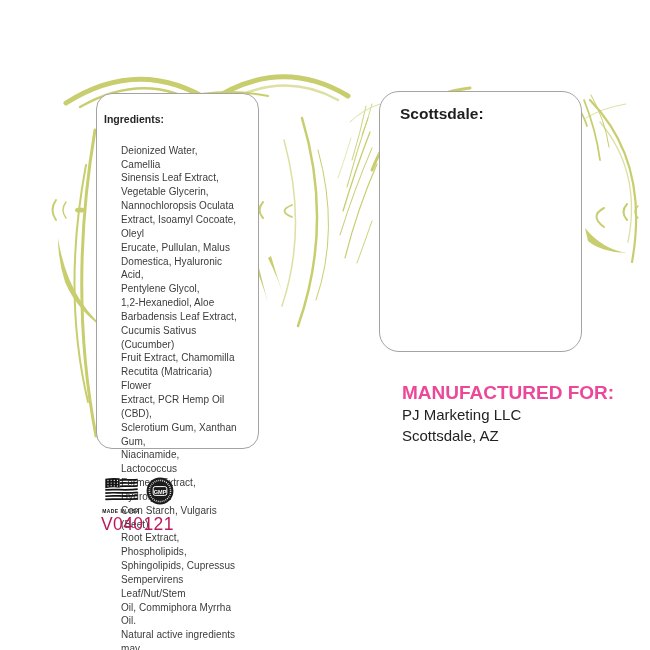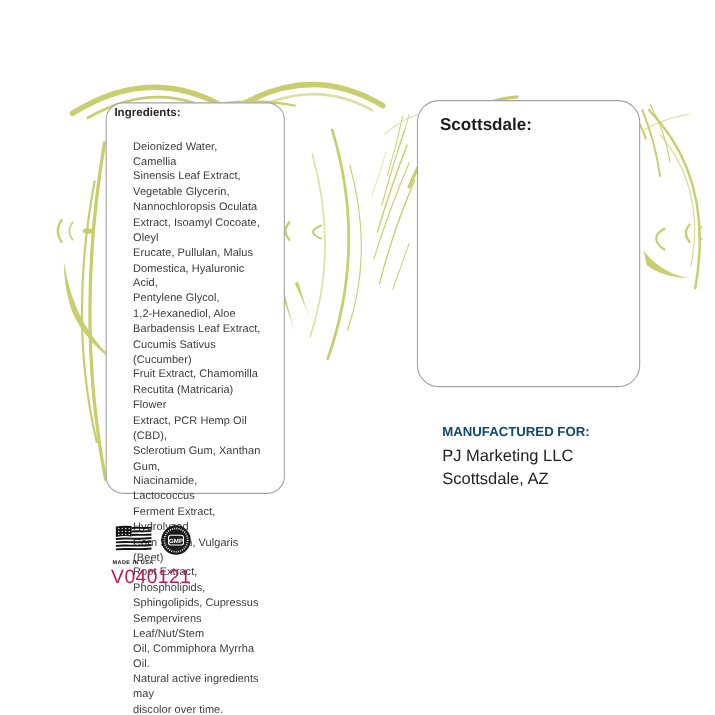--- a/index.html
+++ b/index.html
@@ -11,41 +11,41 @@
   .sw{stroke:#c8ce6e;fill:none;stroke-linecap:round;}
   .swl{stroke:#dde0a2;fill:none;stroke-linecap:round;}
   .swf{fill:#c8ce6e;stroke:none;}
 
   .box{
     position:absolute;background:#ffffff;border:1.4px solid #a3a3a3;
     box-sizing:border-box;z-index:2;
   }
   .ingredients-box{
     left:96px;top:93px;width:163px;height:356px;border-radius:16px;
-    padding:2px 3px 6px 7px;
+    padding:19px 3px 6px 7px;
   }
   .ingredients-box h2{
     margin:0;font-size:10.5px;line-height:13.8px;font-weight:700;color:#262626;
   }
   .ingredients-box p{
     margin:17px;font-size:10px;line-height:13.85px;color:#3b3b3b;
     white-space:pre-line;letter-spacing:0.05px;
   }
   .directions-box{
     left:379px;top:91px;width:203px;height:261px;border-radius:20px;
     padding:12px 12px 0 20px;
   }
   .directions-box h2{
     margin:0;font-size:15.5px;line-height:20.3px;font-weight:700;color:#1e1e1e;
   }
   .directions-box p{
     margin:0;font-size:14px;line-height:20.3px;color:#2a2a2a;white-space:pre-line;
   }
   .manufacturer{position:absolute;left:402px;top:382px;z-index:2;}
-  .manufacturer h2{margin:0 0 2px 0;font-size:12px;line-height:21px;font-weight:700;color:#0c4a6e;}
+  .manufacturer h2{margin:0 0 2px 0;font-size:19px;line-height:21px;font-weight:700;color:#ec4899;}
   .manufacturer p{margin:0;font-size:15px;line-height:20.5px;color:#222222;}
 
   .badges{position:absolute;left:102px;top:476px;display:flex;align-items:flex-start;gap:5px;z-index:2;}
   .flag-wrap{width:38px;text-align:center;}
   .flag-caption{font-size:5px;font-weight:700;letter-spacing:0.4px;color:#111;margin-top:1px;white-space:nowrap;}
   .batch{position:absolute;left:101px;top:514px;font-size:17.5px;letter-spacing:0.4px;color:#be185d;z-index:2;}
 </style>
 </head>
 <body>
 

